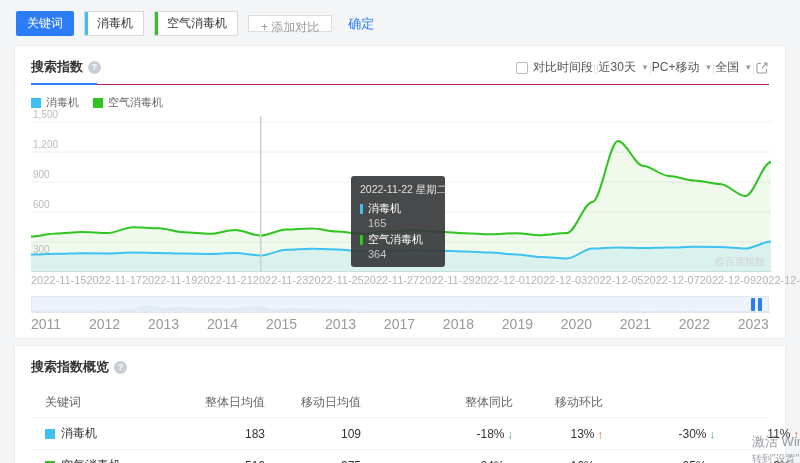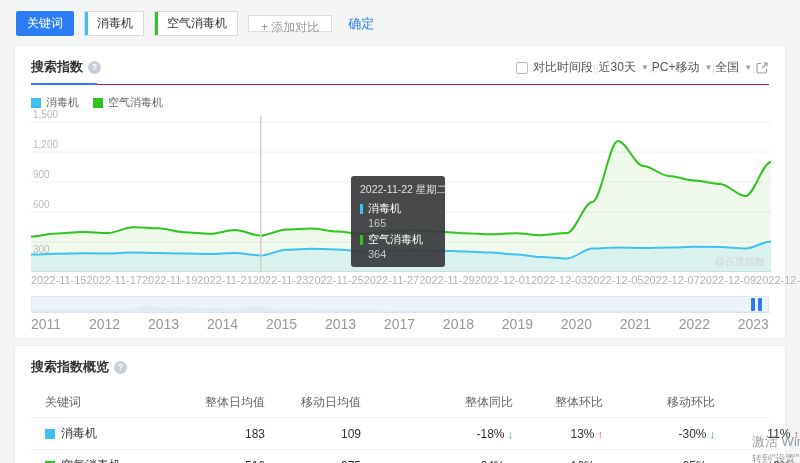--- a/index.html
+++ b/index.html
@@ -233,21 +233,20 @@
   <div class="tbl-title">
     <span>搜索指数概览</span>
     <span class="help">?</span>
   </div>
 
   <div class="grid thead">
     <div>关键词</div>
     <div>整体日均值</div>
     <div>移动日均值</div>
     <div>整体同比</div>
-    <div>整体环比</div>
     <div>移动环比</div>
   </div>
 
   <div class="grid trow">
     <div class="kwcell">
       <span class="sq" style="background-color: rgb(62, 193, 240);"></span>
       <span>消毒机</span>
     </div>
     <div>183</div>
     <div>109</div>

